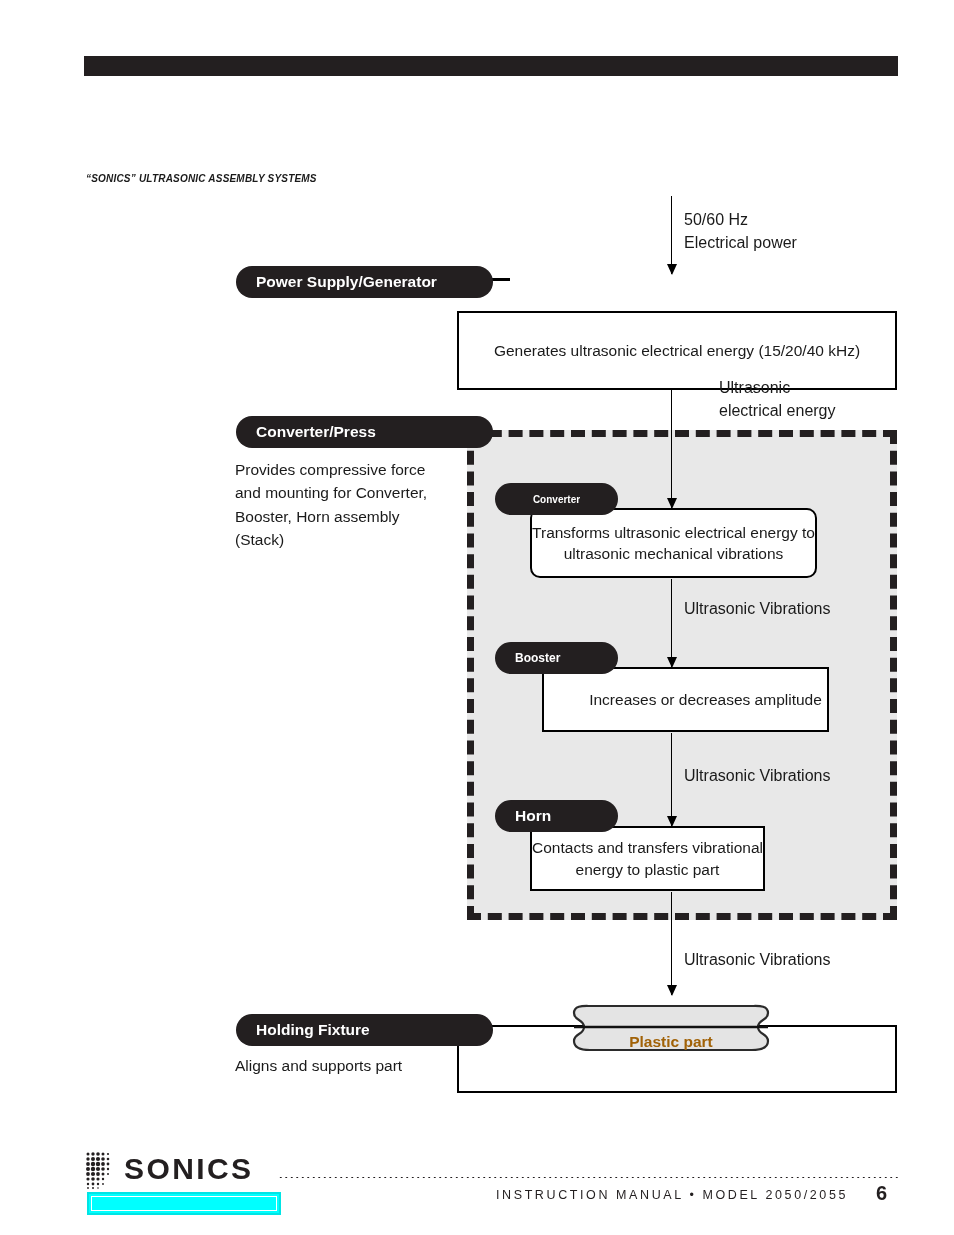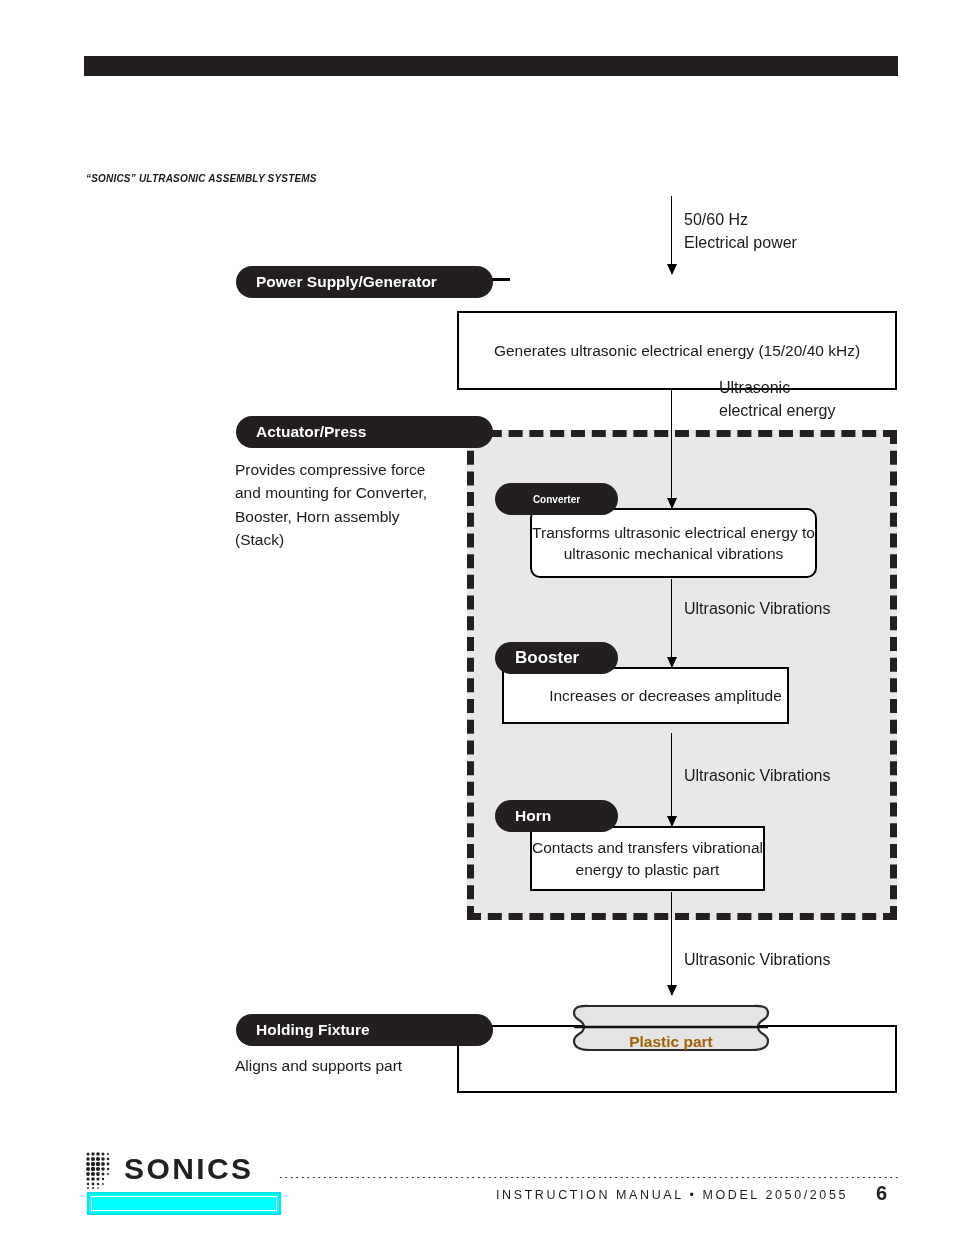--- a/index.html
+++ b/index.html
@@ -184,28 +184,28 @@
     height: 70px;
     border-radius: 10px;
   }
 
   
   #boosterPill {
     left: 495px;
     top: 642px;
     width: 123px;
     height: 27px;
-    font-size: 17px;
+    font-size: 12px;
     justify-content: flex-start;
   }
   #boosterBox {
-    left: 502px;
+    left: 542px;
     top: 667px;
     width: 287px;
-    height: 57px;
+    height: 65px;
     padding-left: 40px;
   }
 
   
   #hornPill {
     left: 495px;
     top: 800px;
     width: 123px;
     height: 27px;
     font-size: 15.5px;
@@ -361,21 +361,21 @@
 <div class="arrow" style="left:671px; top:358px; height:150px;"></div>
 
 <div id="dashRegion">
   <div class="dash-t"></div>
   <div class="dash-b"></div>
   <div class="dash-l"></div>
   <div class="dash-r"></div>
 </div>
 
 <div class="pill" id="actuatorPill">
-  <span>Actuator/Press</span>
+  <span>Converter/Press</span>
 </div>
 <div class="plain-text" id="actuatorText">Provides compressive force
 and mounting for Converter,
 Booster, Horn assembly
 (Stack)</div>
 
 <div class="pill" id="converterPill">
   <span>Converter</span>
 </div>
 <div class="wbox" id="converterBox">

